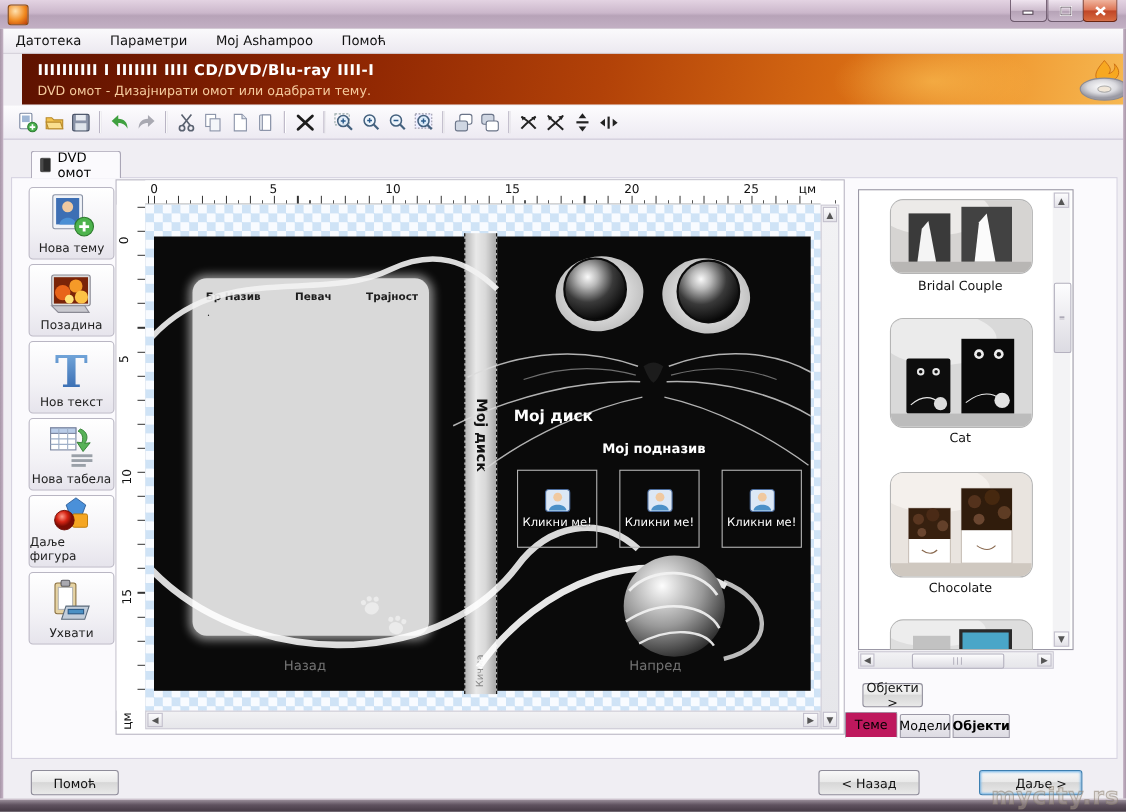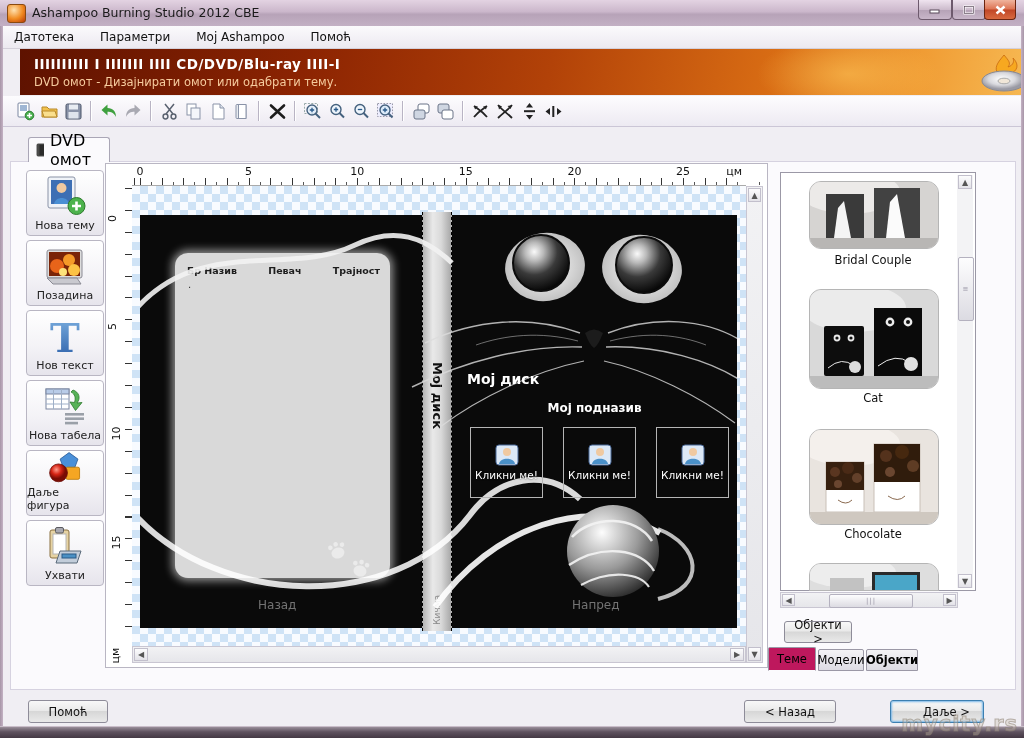--- a/index.html
+++ b/index.html
@@ -40,21 +40,21 @@
     background:linear-gradient(#fdfcfe,#edeaf2);border-bottom:1px solid #cbc6d6;
     display:flex;align-items:center;padding-left:10px;box-sizing:border-box;}
   .tbtn{width:24px;height:24px;display:flex;align-items:center;justify-content:center;border-radius:3px;}
   .tsep{width:1px;height:20px;background:#b9b4c4;margin:0 5px;border-right:1px solid #fff;}
 
   
   #workspace{left:10px;top:161px;width:1004px;height:527px;background:#fbfafd;
     border:1px solid #d6d2e0;}
   #tab-dvd{left:28px;top:137px;width:82px;height:25px;background:#fbfafd;
     border:1px solid #aaa6b6;border-bottom:none;border-radius:3px 3px 0 0;z-index:5;
-    display:flex;align-items:center;gap:6px;padding-left:7px;box-sizing:border-box;font-size:16px;}
+    display:flex;align-items:center;gap:6px;padding-left:7px;box-sizing:border-box;font-size:12px;}
 
   .side-btn{left:26px;width:78px;height:66px;border:1px solid #b9b6c3;border-radius:4px;
     background:linear-gradient(#ffffff,#f3f2f6 58%,#e6e4ec);
     display:flex;flex-direction:column;align-items:center;justify-content:flex-end;padding-bottom:3px;box-sizing:border-box;}
   .side-btn .lbl{font-size:11px;color:#222;margin-top:1px;}
   .side-btn svg{margin-bottom:0;}
 
   
   #canvas-frame{left:105px;top:163px;width:661px;height:503px;border:1px solid #b9b6c3;background:#fff;}
   #hruler{left:132px;top:164px;width:614px;height:21px;background:#fff;border-bottom:1px solid #aaa;}
@@ -104,21 +104,21 @@
     display:flex;flex-direction:column;align-items:center;justify-content:center;gap:3px;}
   .click-box span{font-size:10.5px;color:#fff;text-shadow:0 0 2px #000;}
   .cover-foot{position:absolute;top:383px;font-size:12px;color:#737373;z-index:6;}
 
   
   #themes-box{left:780px;top:172px;width:196px;height:419px;background:#fff;border:1px solid #9b98a6;box-sizing:border-box;}
   .thumb{position:absolute;left:28px;width:128px;border:1px solid #b5b5b5;border-radius:12px;overflow:hidden;background:#e4e4e4;}
   .thumb-label{position:absolute;left:0;width:184px;text-align:center;font-size:11.5px;color:#111;}
   #themes-vscroll{position:absolute;right:2px;top:2px;width:16px;height:413px;background:#f3f3f5;}
 
-  #objects-btn{left:784px;top:621px;width:68px;height:22px;}
+  #objects-btn{left:784px;top:621px;width:55px;height:22px;}
   .btn{background:linear-gradient(#f8f8f8,#eaeaea 45%,#d7d7d7 50%,#e9e9e9);
     border:1px solid #8e8c99;border-radius:3px;font-size:11.5px;color:#111;
     display:flex;align-items:center;justify-content:center;font-family:inherit;}
   .btn-focus{border:1px solid #3c7fb1;box-shadow:0 0 2px 1px #7ab8e8 inset;}
 
   .btab{position:absolute;top:649px;height:22px;border:1px solid #9b98a6;box-sizing:border-box;
     background:linear-gradient(#f4f3f6,#dddbe3);display:flex;align-items:center;justify-content:center;
     font-size:11.5px;border-radius:2px 2px 0 0;}
   .btab.active{background:#be185d;border-bottom:1px solid #fbfafd;height:24px;top:647px;z-index:4;}
 
@@ -132,21 +132,20 @@
   #frame-bottom{left:0;top:726px;width:1024px;height:12px;
     background:linear-gradient(#9a8f9a,#5f525f 40%,#3f343f);border-top:1px solid #c9bdc9;}
   #frame-left{left:0;top:26px;width:3px;height:700px;background:linear-gradient(90deg,#a795a7,#c4b2c4);}
   #frame-right{right:0;top:26px;width:3px;height:700px;background:linear-gradient(90deg,#c4b2c4,#a795a7);}
 </style>
 </head>
 <body>
 
 <div class="abs" id="titlebar">
   <div class="abs" id="title-icon"></div>
-  <div class="abs" id="title-text">Ashampoo Burning Studio 2012 CBE</div>
   <div class="abs winbtn" style="right:72px;width:32px;">
     <svg width="12" height="9">
         <rect x="1" y="5" width="9" height="3" fill="#fff" stroke="#5a4a5a"></rect>
       </svg>
   </div>
   <div class="abs winbtn" style="right:38px;width:32px;">
     <svg width="12" height="10">
         <rect x="1.5" y="1.5" width="9" height="7" fill="none" stroke="#fff" stroke-width="2"></rect>
         <rect x="1.5" y="1.5" width="9" height="7" fill="none" stroke="#5a4a5a" stroke-width=".7"></rect>
       </svg>

